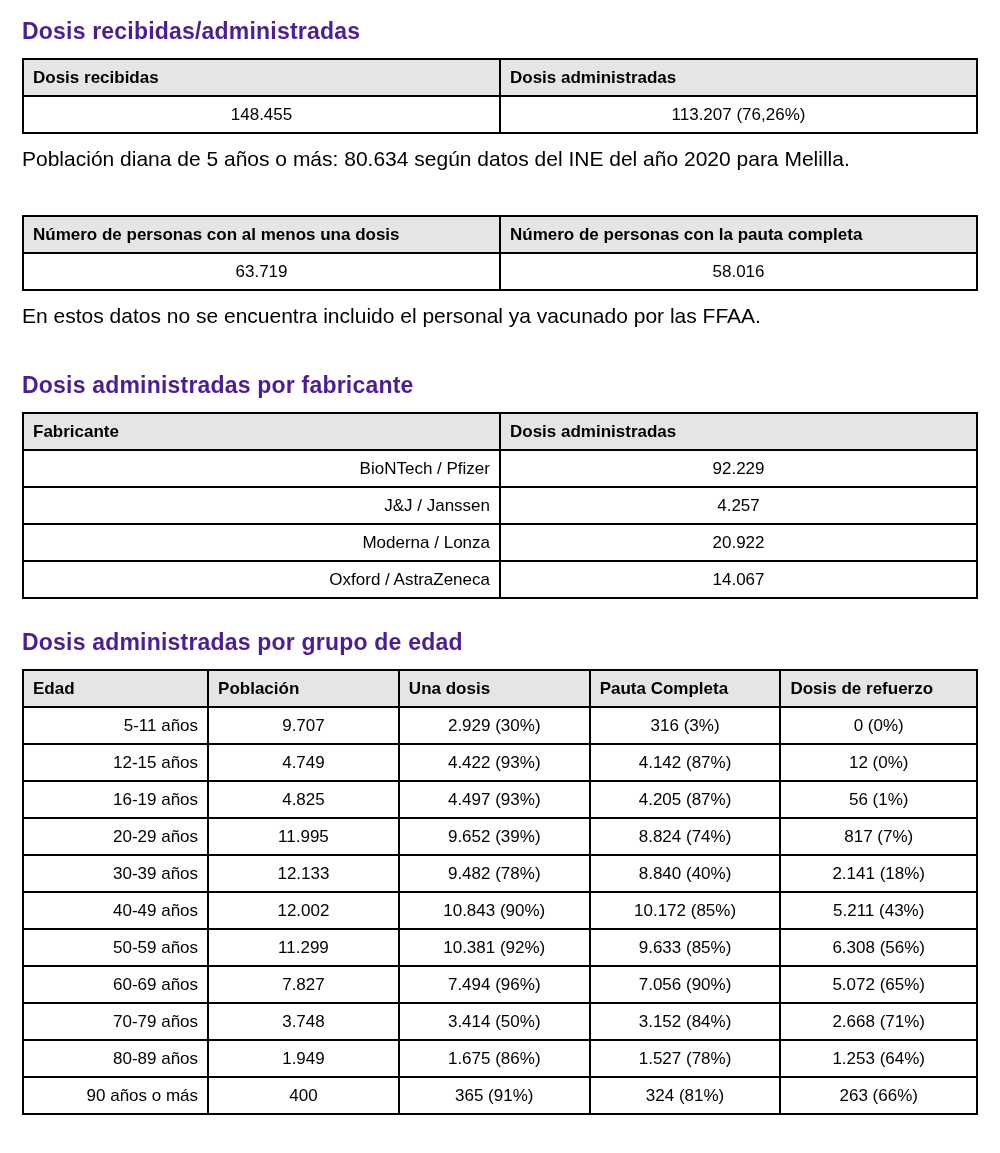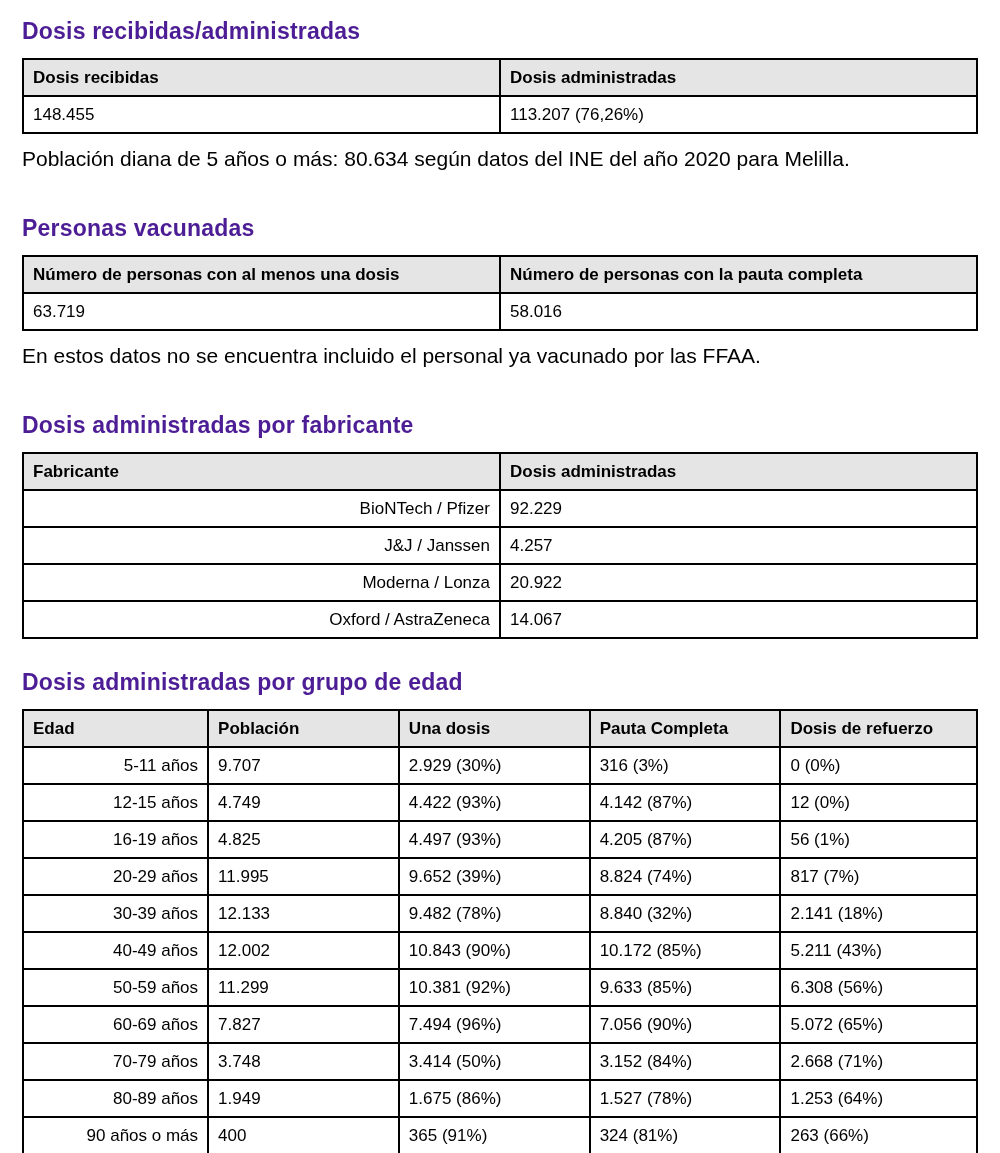--- a/index.html
+++ b/index.html
@@ -40,21 +40,21 @@
     line-height: 21px;
     vertical-align: middle;
     overflow: hidden;
     white-space: nowrap;
   }
   table.data-table th {
     background: #e5e5e5;
     font-weight: bold;
     text-align: left;
   }
-  table.data-table td.num { text-align: left; margin-top: 36px; }
+  table.data-table td.num { text-align: center; margin-top: 36px; }
   table.data-table td.txt { text-align: right; }
   table.two-col th, table.two-col td { width: 50%; }
   table.five-col th, table.five-col td { width: 20%; }
   table.five-col th:last-child, table.five-col td:last-child { width: 20.6%; }
   table.five-col th:first-child, table.five-col td:first-child { width: 19.4%; }
   p.note {
     font-size: 21px;
     line-height: 21px;
     margin: 14px 0 0 0;
     color: #000000;
@@ -79,21 +79,20 @@
         <tr>
           <td class="num">148.455</td>
           <td class="num">113.207 (76,26%)</td>
         </tr>
       </tbody>
     </table>
     <p class="note">Población diana de 5 años o más: 80.634 según datos del INE del año 2020 para Melilla.</p>
   </section>
 
   <section class="block">
-    <h2 class="section-heading">Personas vacunadas</h2>
     <table class="data-table two-col">
       <thead>
         <tr>
           <th>Número de personas con al menos una dosis</th>
           <th>Número de personas con la pauta completa</th>
         </tr>
       </thead>
       <tbody>
         <tr>
           <td class="num">63.719</td>
@@ -172,21 +171,21 @@
             <td class="txt">20-29 años</td>
             <td class="num">11.995</td>
             <td class="num">9.652 (39%)</td>
             <td class="num">8.824 (74%)</td>
             <td class="num">817 (7%)</td>
           </tr>
           <tr>
             <td class="txt">30-39 años</td>
             <td class="num">12.133</td>
             <td class="num">9.482 (78%)</td>
-            <td class="num">8.840 (32%)</td>
+            <td class="num">8.840 (40%)</td>
             <td class="num">2.141 (18%)</td>
           </tr>
           <tr>
             <td class="txt">40-49 años</td>
             <td class="num">12.002</td>
             <td class="num">10.843 (90%)</td>
             <td class="num">10.172 (85%)</td>
             <td class="num">5.211 (43%)</td>
           </tr>
           <tr>

